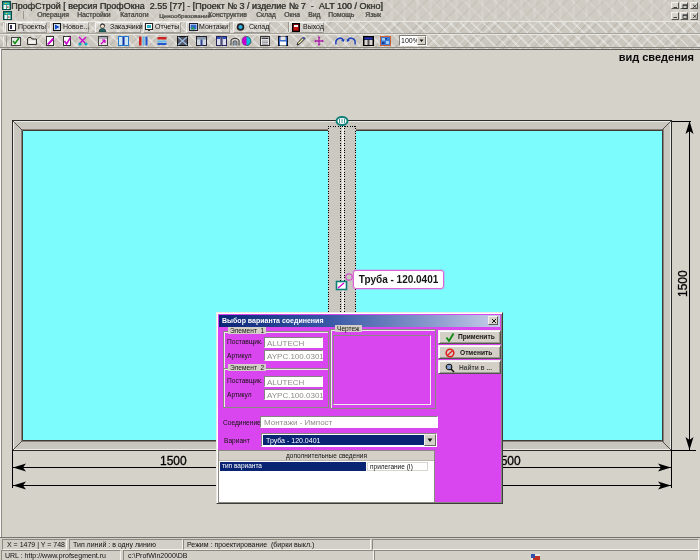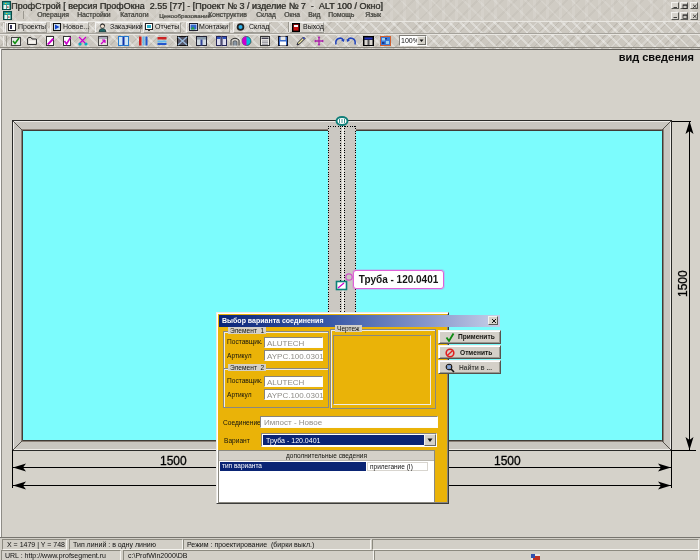--- a/index.html
+++ b/index.html
@@ -316,21 +316,21 @@
   <ellipse cx="342" cy="72" rx="5.5" ry="4" fill="#fff" stroke="#0E7E78" stroke-width="2"></ellipse>
   <path d="M339.5 70 L339.5 74 M342 70 L342 74 M344.5 70 L344.5 74" stroke="#0E7E78" stroke-width=".8"></path>
   <circle cx="349" cy="228" r="3.2" fill="none" stroke="#D050C8" stroke-width="1.2"></circle>
   <rect x="336.5" y="232.5" width="10" height="8" fill="#fff" stroke="#0C8078" stroke-width="1.6"></rect>
   <line x1="338" y1="239" x2="344" y2="234" stroke="#cc00cc" stroke-width="1.2"></line>
  </g>
 </svg>
 
 <div class="ab" style="left:353px;top:270px;width:91px;height:19px;background:#fff;border:1px solid #E060D8;border-radius:3px;box-shadow:0 0 0 1px rgba(224,96,216,.25);font-size:10px;font-weight:bold;color:#141414;line-height:18px;text-align:center;box-sizing:border-box">Труба - 120.0401</div>
 
-<div class="ab" id="dlg" style="left:216px;top:312px;width:233px;height:192px;background:#eab308;border:1px solid;border-color:#ECEAE6 #3C3C3A #3C3C3A #ECEAE6;box-shadow:inset 1px 1px 0 #FFFFFF, inset -1px -1px 0 #86847E;box-sizing:border-box;font-size:6.6px;color:#14140f">
+<div class="ab" id="dlg" style="left:216px;top:312px;width:287px;height:192px;background:#d946ef;border:1px solid;border-color:#ECEAE6 #3C3C3A #3C3C3A #ECEAE6;box-shadow:inset 1px 1px 0 #FFFFFF, inset -1px -1px 0 #86847E;box-sizing:border-box;font-size:6.6px;color:#14140f">
  <div class="ab" style="left:2px;top:2px;width:281px;height:12px;background:linear-gradient(90deg,#0A2478 0%,#3A5AA8 40%,#8898CC 75%,#C8D0E8 100%)">
   <div class="ab" style="left:3px;top:2px;font-size:7px;font-weight:bold;color:#fff;white-space:pre">Выбор варианта соединения</div>
   <div class="ab" style="right:2px;top:1px;width:10px;height:9px;background:#D6D3CC;border:1px solid;border-color:#F2F1EE #5a5a55 #5a5a55 #F2F1EE;box-sizing:border-box;padding:1px 0 0 2px">
         <svg style="display:block" width="6" height="6" viewBox="0 0 6 6">
           <path d="M1 1 L5 5 M5 1 L1 5" stroke="#1a1a1a" stroke-width="1"></path>
         </svg>
       </div>
  </div>
 
  <div class="ab" style="left:6px;top:18px;width:104px;height:36px;border:1px solid #8A8880;box-shadow:inset 1px 1px 0 #EFEDE9"></div>
@@ -354,21 +354,21 @@
  <div class="ab sunk" style="left:47px;top:76px;width:59px;height:11px;background:#fff;box-sizing:border-box">
       <div style="font-size:8px;color:#8F8D87;margin:1px 0 0 2px">AYPC.100.0301</div>
     </div>
 
  <div class="ab" style="left:113px;top:16px;width:104px;height:78px;border:1px solid #8A8880;box-shadow:inset 1px 1px 0 #EFEDE9"></div>
  <div class="ab" style="left:118px;top:12px;background:#D4D0C8;padding:0 2px">Чертеж</div>
  <div class="ab" style="left:116px;top:22px;width:96px;height:68px;border:1px solid;border-color:#8A8880 #EFEDE9 #EFEDE9 #8A8880"></div>
 
  <div class="ab" style="left:6px;top:106px">Соединение</div>
  <div class="ab sunk" style="left:43px;top:103px;width:178px;height:12px;background:#fff;box-sizing:border-box">
-      <div style="font-size:8px;color:#8F8D87;margin:1px 0 0 3px">Импост - Новое</div>
+      <div style="font-size:8px;color:#8F8D87;margin:1px 0 0 3px">Монтажи - Импост</div>
     </div>
 
  <div class="ab" style="left:7px;top:124px">Вариант</div>
  <div class="ab sunk" style="left:44px;top:120px;width:176px;height:14px;background:#fff;box-sizing:border-box">
    <div class="ab" style="left:1px;top:1px;right:12px;bottom:1px;background:#0A2474">
         <div style="font-size:7px;color:#fff;margin:2px 0 0 3px">Труба - 120.0401</div>
       </div>
    <div class="ab" style="right:0px;top:0px;width:12px;height:12px;background:#D4D1C9;border:1px solid;border-color:#F2F1EE #6a6a65 #6a6a65 #F2F1EE;box-sizing:border-box">
         <svg style="display:block" width="10" height="10">
           <path d="M2.5 3.5 L5 7 L7.5 3.5 Z" fill="#111"></path>

